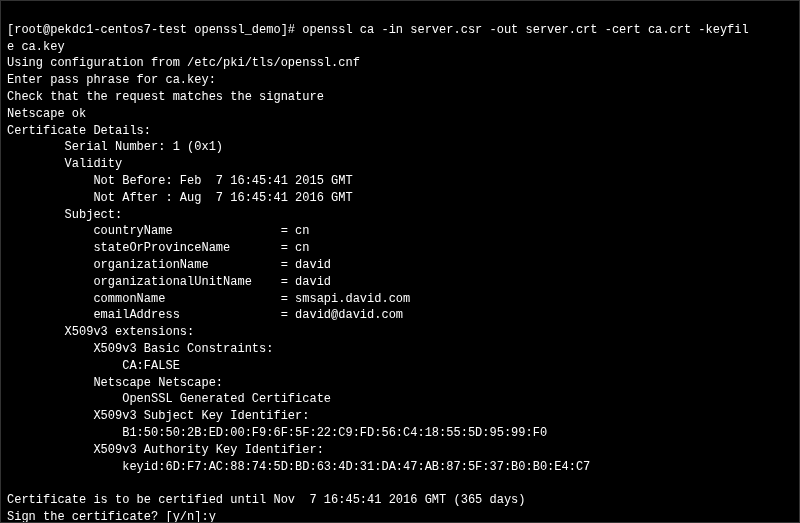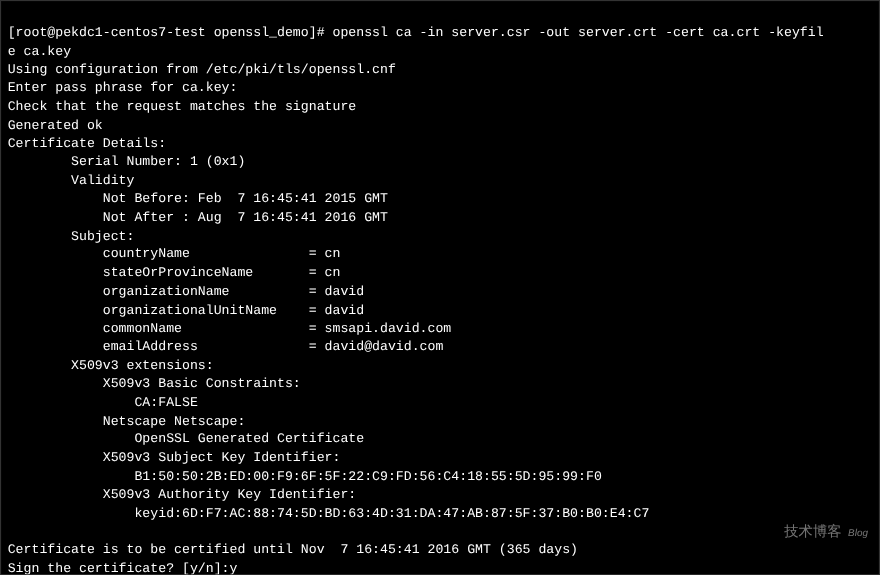--- a/index.html
+++ b/index.html
@@ -51,21 +51,21 @@
   </style>
 </head>
 <body>
 
 <div class="terminal">
 <span>[root@pekdc1-centos7-test openssl_demo]# </span><span>openssl ca -in server.csr -out server.crt -cert ca.crt -keyfil</span>
 <span>e ca.key</span>
 <span>Using configuration from /etc/pki/tls/openssl.cnf</span>
 <span>Enter pass phrase for ca.key:</span>
 <span>Check that the request matches the signature</span>
-<span>Generated ok</span>
+<span>Netscape ok</span>
 <span>Certificate Details:</span>
 <span>        Serial Number: 1 (0x1)</span>
 <span>        Validity</span>
 <span>            Not Before: Feb  7 16:45:41 2015 GMT</span>
 <span>            Not After : Aug  7 16:45:41 2016 GMT</span>
 <span>        Subject:</span>
 <span>            countryName               = cn</span>
 <span>            stateOrProvinceName       = cn</span>
 <span>            organizationName          = david</span>
 <span>            organizationalUnitName    = david</span>
@@ -84,14 +84,13 @@
 <span>Certificate is to be certified until Nov  7 16:45:41 2016 GMT (365 days)</span>
 <span>Sign the certificate? [y/n]:y</span>
 <span></span>
 <span></span>
 
 
 
 </div>
 
 <div class="watermark">
-  <div class="sub"><span>技术博客</span><span class="blog">Blog</span></div>
 </div>
 
 </body></html>

